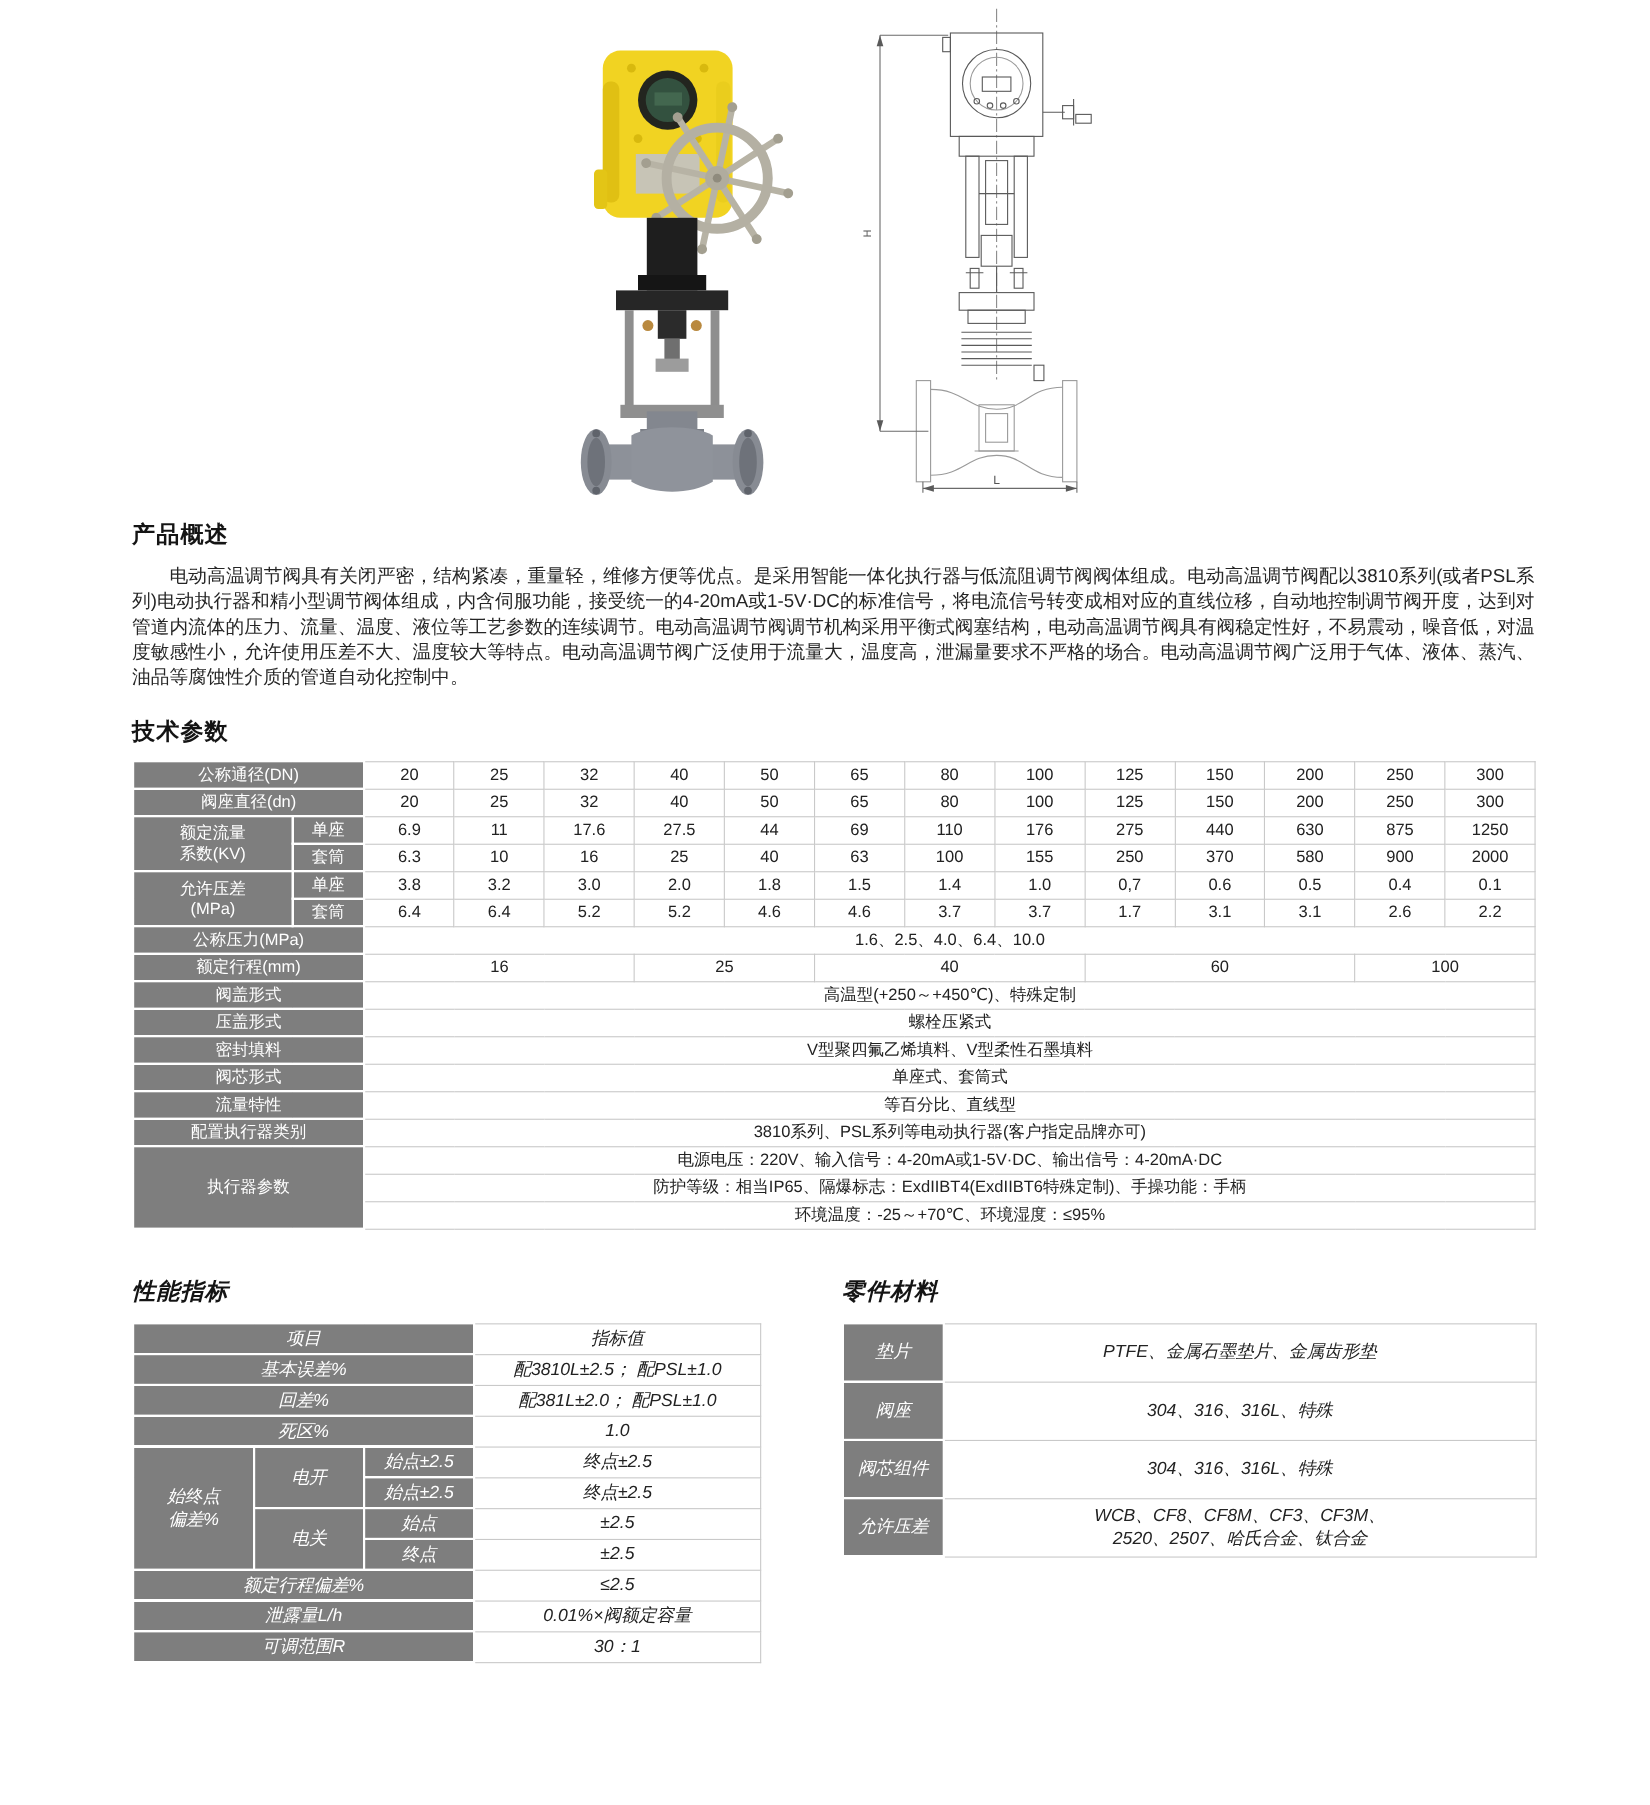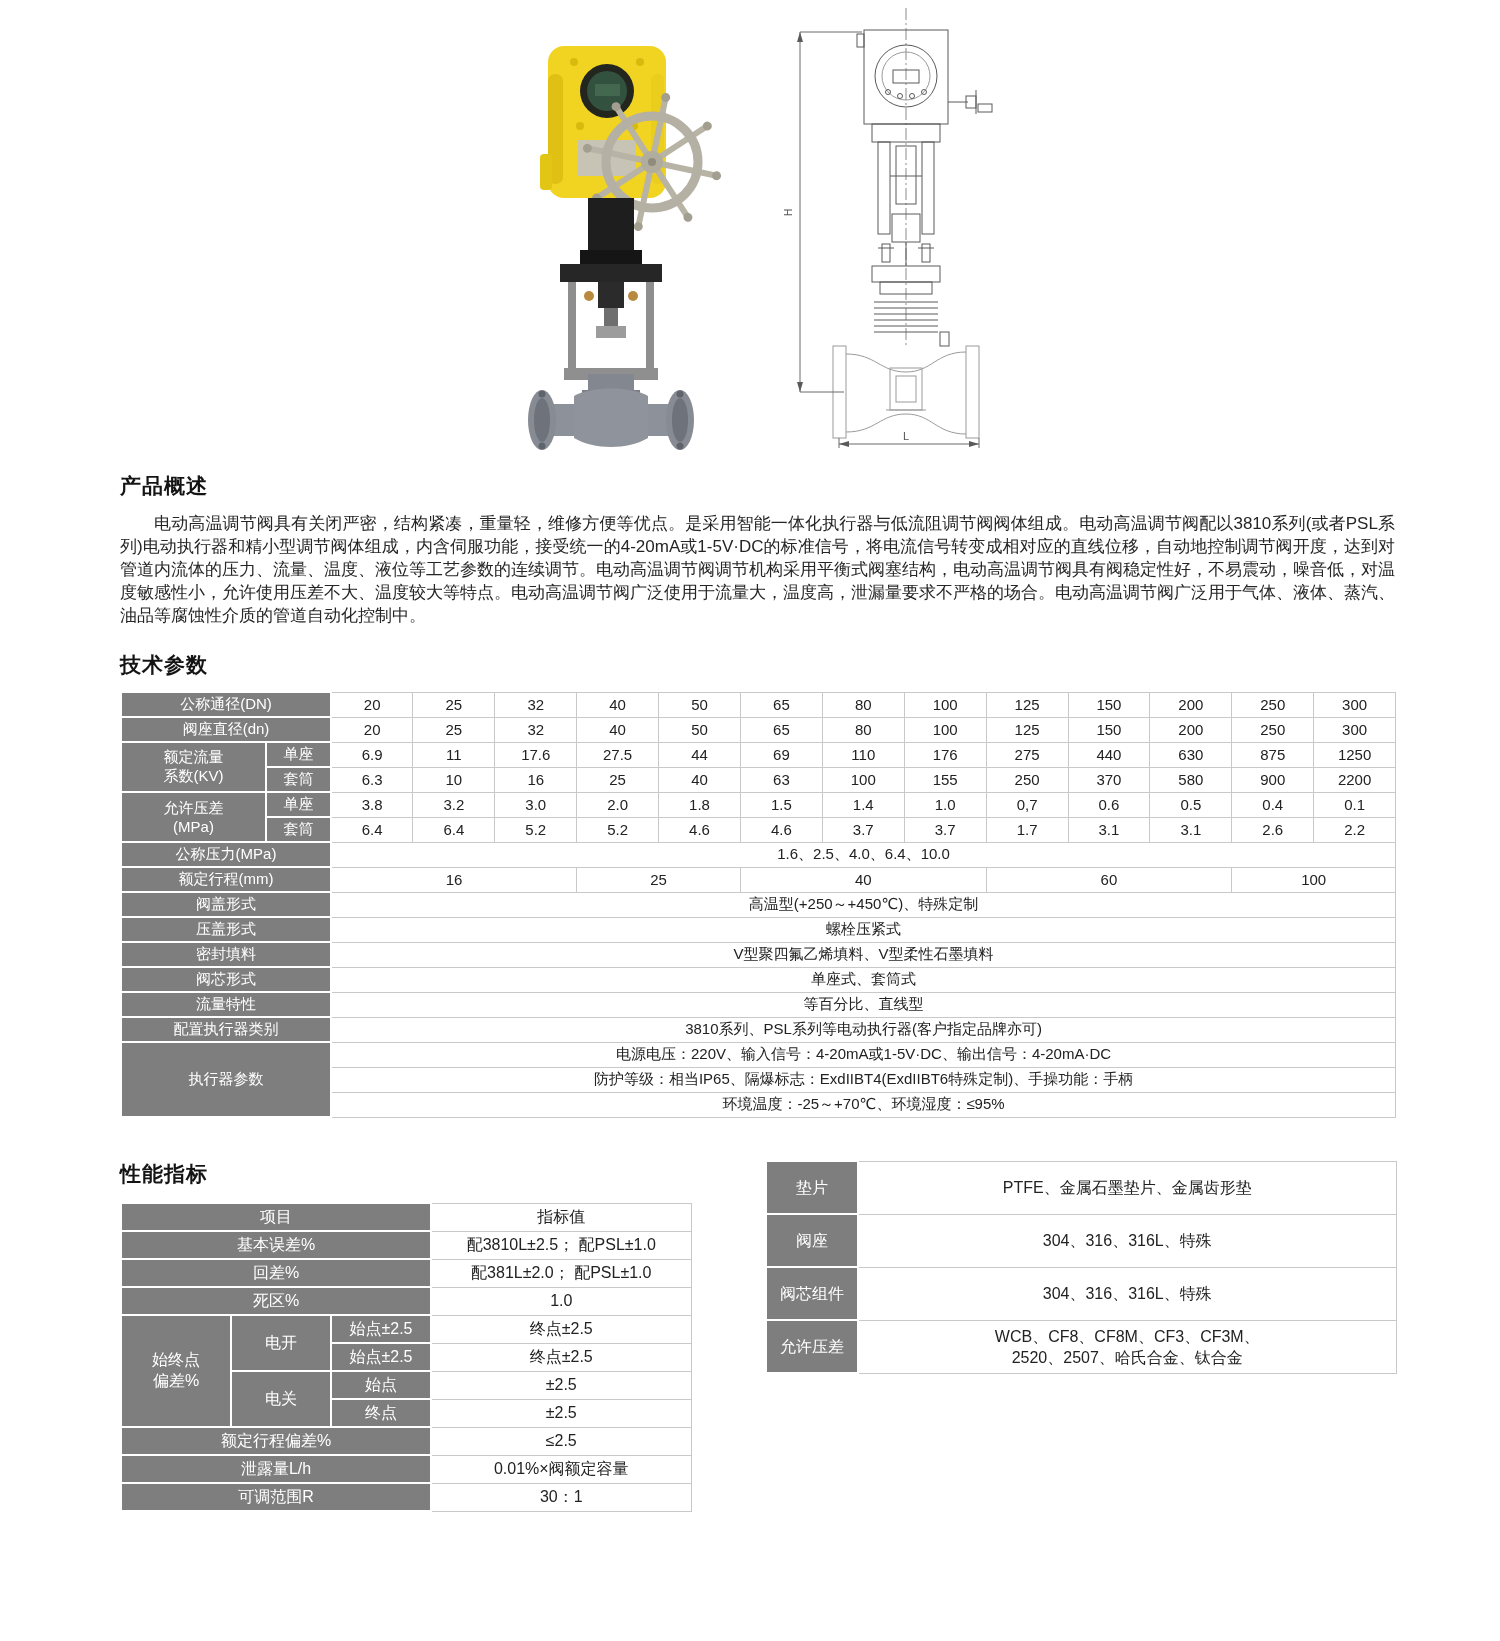--- a/index.html
+++ b/index.html
@@ -16,21 +16,21 @@
 
   table { border-collapse: collapse; table-layout: fixed; }
   td { border: 1px solid #c9c9c9; text-align: center; vertical-align: middle; padding: 1px 4px; white-space: pre-line; overflow: hidden; }
   td.lbl { background: #7e7e7e; color: #ffffff; border: 2px solid #ffffff; font-size: 15.5px; }
   td.val { color: #222222; background: #ffffff; }
 
   #tech-table { width: 1275px; }
   #tech-table td { height: 25px; font-size: 15px; }
   #tech-table td.lbl { font-size: 15px; }
 
-  .bottom { display: flex; justify-content: space-between; margin-top: 42px; }
+  .bottom { display: flex; justify-content: space-between; margin-top: 42px; font-style: italic; }
   .bottom-col-left  { width: 570px; }
   .bottom-col-right { width: 630px; }
   .bottom h2.section-title { margin: 0 0 14px; }
   #perf-table { width: 570px; }
   #perf-table td { height: 28px; font-size: 16px; }
   #materials-table { width: 630px; }
   #materials-table td { height: 53px; font-size: 16px; line-height: 21px; }
 </style>
 </head>
 <body>
@@ -252,21 +252,21 @@
           <td class="val">16</td>
           <td class="val">25</td>
           <td class="val">40</td>
           <td class="val">63</td>
           <td class="val">100</td>
           <td class="val">155</td>
           <td class="val">250</td>
           <td class="val">370</td>
           <td class="val">580</td>
           <td class="val">900</td>
-          <td class="val">2200</td>
+          <td class="val">2000</td>
         </tr>
         <tr>
           <td class="lbl" rowspan="2">允许压差
 (MPa)</td>
           <td class="lbl">单座</td>
           <td class="val">3.8</td>
           <td class="val">3.2</td>
           <td class="val">3.0</td>
           <td class="val">2.0</td>
           <td class="val">1.8</td>
@@ -400,20 +400,21 @@
               <td class="val">0.01%×阀额定容量</td>
             </tr>
             <tr>
               <td class="lbl" colspan="3">可调范围R</td>
               <td class="val">30：1</td>
             </tr>
           </tbody>
       </table>
     </div>
     <div class="bottom-col-right">
+      <h2 class="section-title">零件材料</h2>
       <table id="materials-table">
         <colgroup>
           <col style="width:92px">
             <col style="width:538px">
         </colgroup>
         <tbody>
             <tr>
               <td class="lbl">垫片</td>
               <td class="val">PTFE、金属石墨垫片、金属齿形垫</td>
             </tr>

